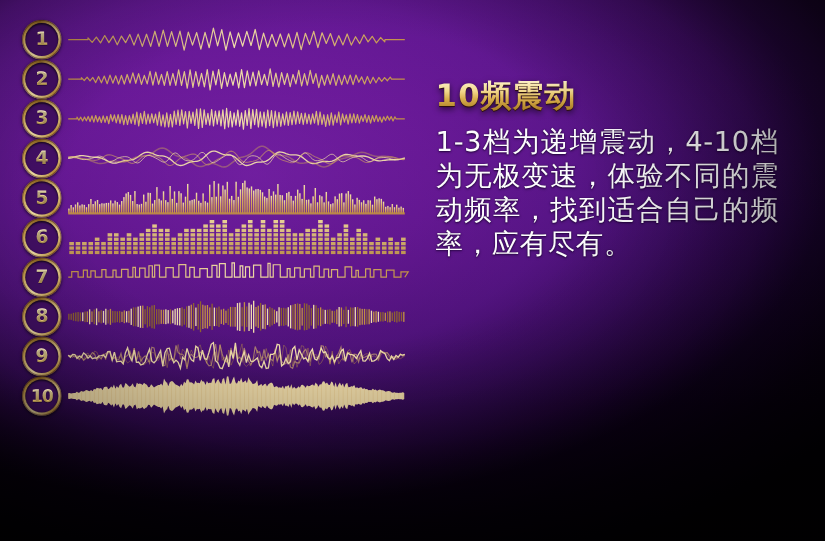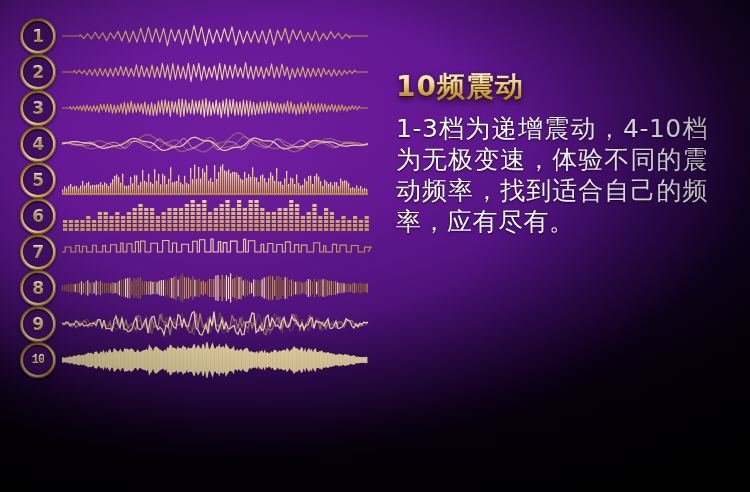--- a/index.html
+++ b/index.html
@@ -37,21 +37,21 @@
     background:#430f66;
     box-shadow:inset 0 1px 2px rgba(0,0,0,.8);
   }
   .badge .num{
     position:relative;z-index:2;
     font-size:17px;line-height:1;font-weight:700;letter-spacing:-.5px;
     background:linear-gradient(180deg,#fdf0c8 0%,#e9cd88 45%,#c29a45 100%);
     -webkit-background-clip:text;background-clip:text;color:transparent;
     text-shadow:0 1px 0 rgba(0,0,0,.25);
   }
-  .badge.ten .num{font-size:12px;letter-spacing:-1px;font-family:Liberation Mono, monospace;}
+  .badge.ten .num{font-size:16px;letter-spacing:-1px;}
 
   .wave{position:absolute;left:62px;top:0;width:306px;height:36px;}
   .wave svg{display:block;width:306px;height:36px;overflow:visible;}
 
   
   #panel{position:absolute;left:396px;top:72px;width:312px;}
   #title{
     font-size:28px;font-weight:700;line-height:1.05;letter-spacing:1px;
     background:linear-gradient(180deg,#fff4cf 0%,#f2d88c 38%,#d8ae4c 62%,#a87a22 100%);
     -webkit-background-clip:text;background-clip:text;color:transparent;

